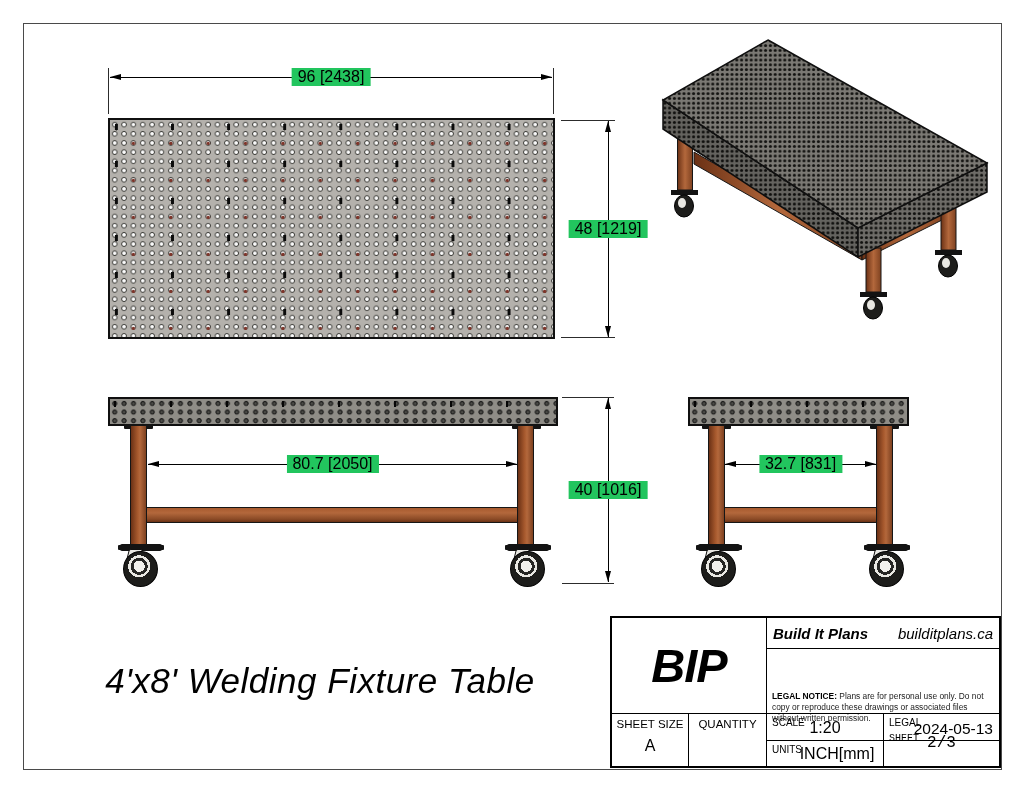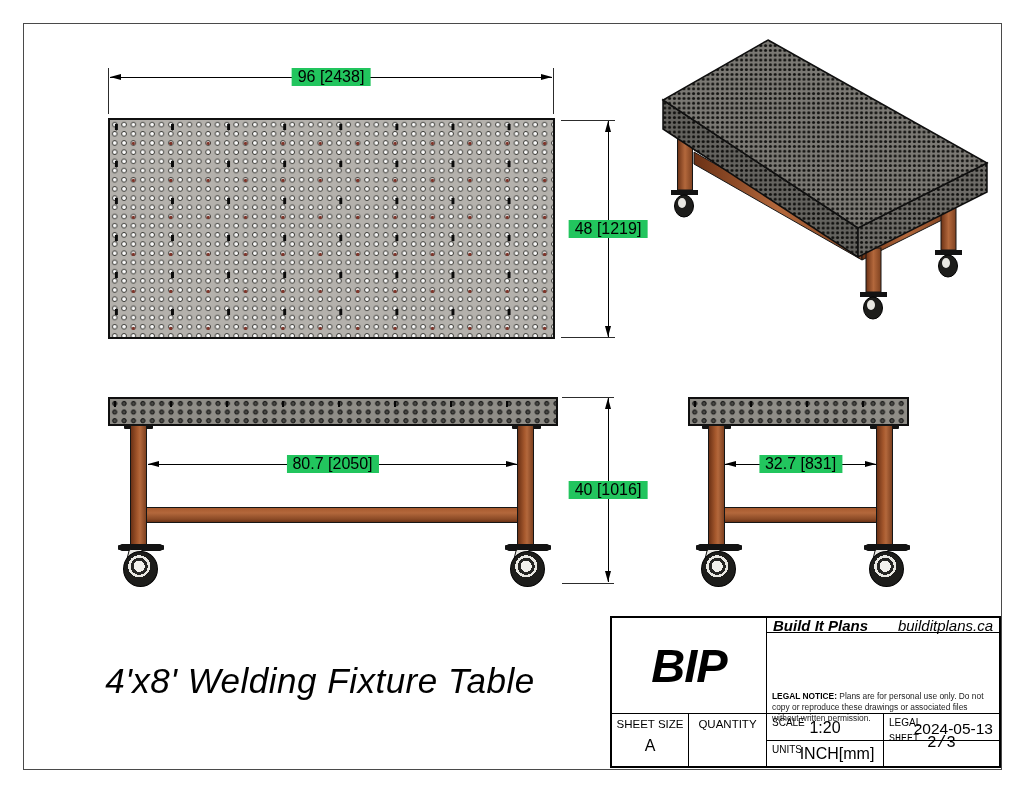--- a/index.html
+++ b/index.html
@@ -58,21 +58,21 @@
   .tb{position:absolute;left:610px;top:616px;width:391px;height:152px;box-sizing:border-box;border:2px solid #000;background:#fff;}
   .tb .cell{position:absolute;box-sizing:border-box;}
   .brd-r{border-right:1px solid #000;}
   .brd-b{border-bottom:1px solid #000;}
   .tb-logo{left:0;top:0;width:155px;height:96px;display:flex;align-items:center;justify-content:center;}
   .tb-logo span{font-size:47px;font-weight:bold;font-style:italic;letter-spacing:-1px;}
   .tb-sheetsize{left:0;top:96px;width:77px;height:52px;text-align:center;}
   .tb-quantity{left:77px;top:96px;width:78px;height:52px;text-align:center;}
   .lbl-mid{display:block;margin-top:4px;font-size:11.5px;}
   .val-mid{display:block;margin-top:7px;font-size:16px;}
-  .tb-company{left:155px;top:0;width:232px;height:15px;display:flex;justify-content:space-between;align-items:center;padding:0 6px;font-style:italic;font-size:15px;}
+  .tb-company{left:155px;top:0;width:232px;height:31px;display:flex;justify-content:space-between;align-items:center;padding:0 6px;font-style:italic;font-size:15px;}
   .tb-company .co{font-weight:bold;}
   .tb-dtitle{left:155px;top:21px;width:232px;height:50px;text-align:center;font-size:15.5px;padding-top:5px;}
   .tb-legal{left:155px;top:71px;width:232px;height:25px;font-size:8.4px;line-height:1.3;padding:2px 5px 0 5px;color:#222;}
   .tb-legal b{color:#000;}
   .kcell{padding:0;}
   .kcell .klbl{position:absolute;top:3px;left:5px;font-size:10px;}
   .kcell .kval{position:absolute;left:0;right:0;top:5px;text-align:center;font-size:16px;}
   .tb-scale{left:155px;top:96px;width:117px;height:27px;}
   .tb-date{left:272px;top:96px;width:115px;height:27px;}
   .tb-date .kval{text-align:right;padding-right:6px;font-size:15.5px;top:6px;}

